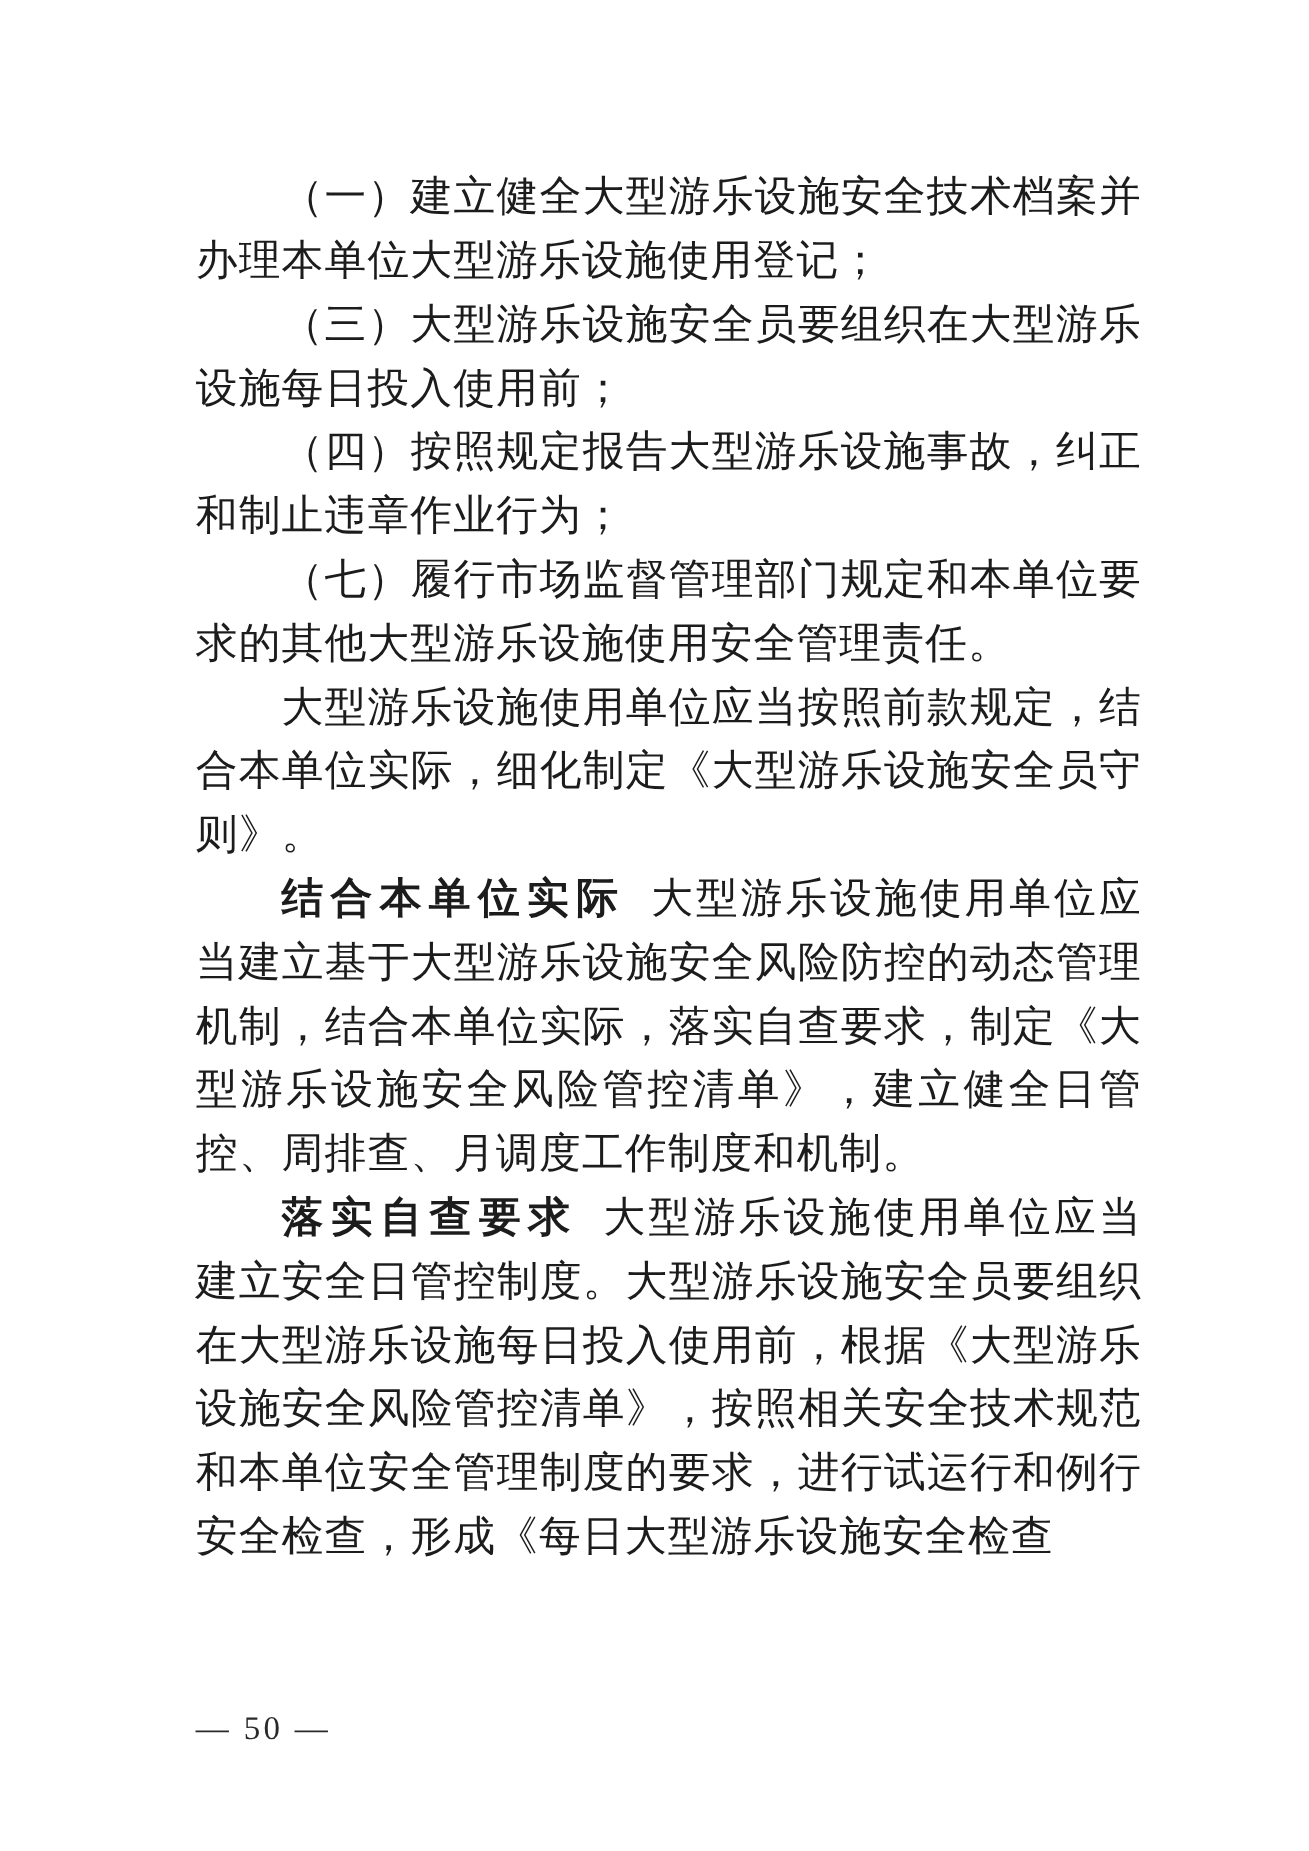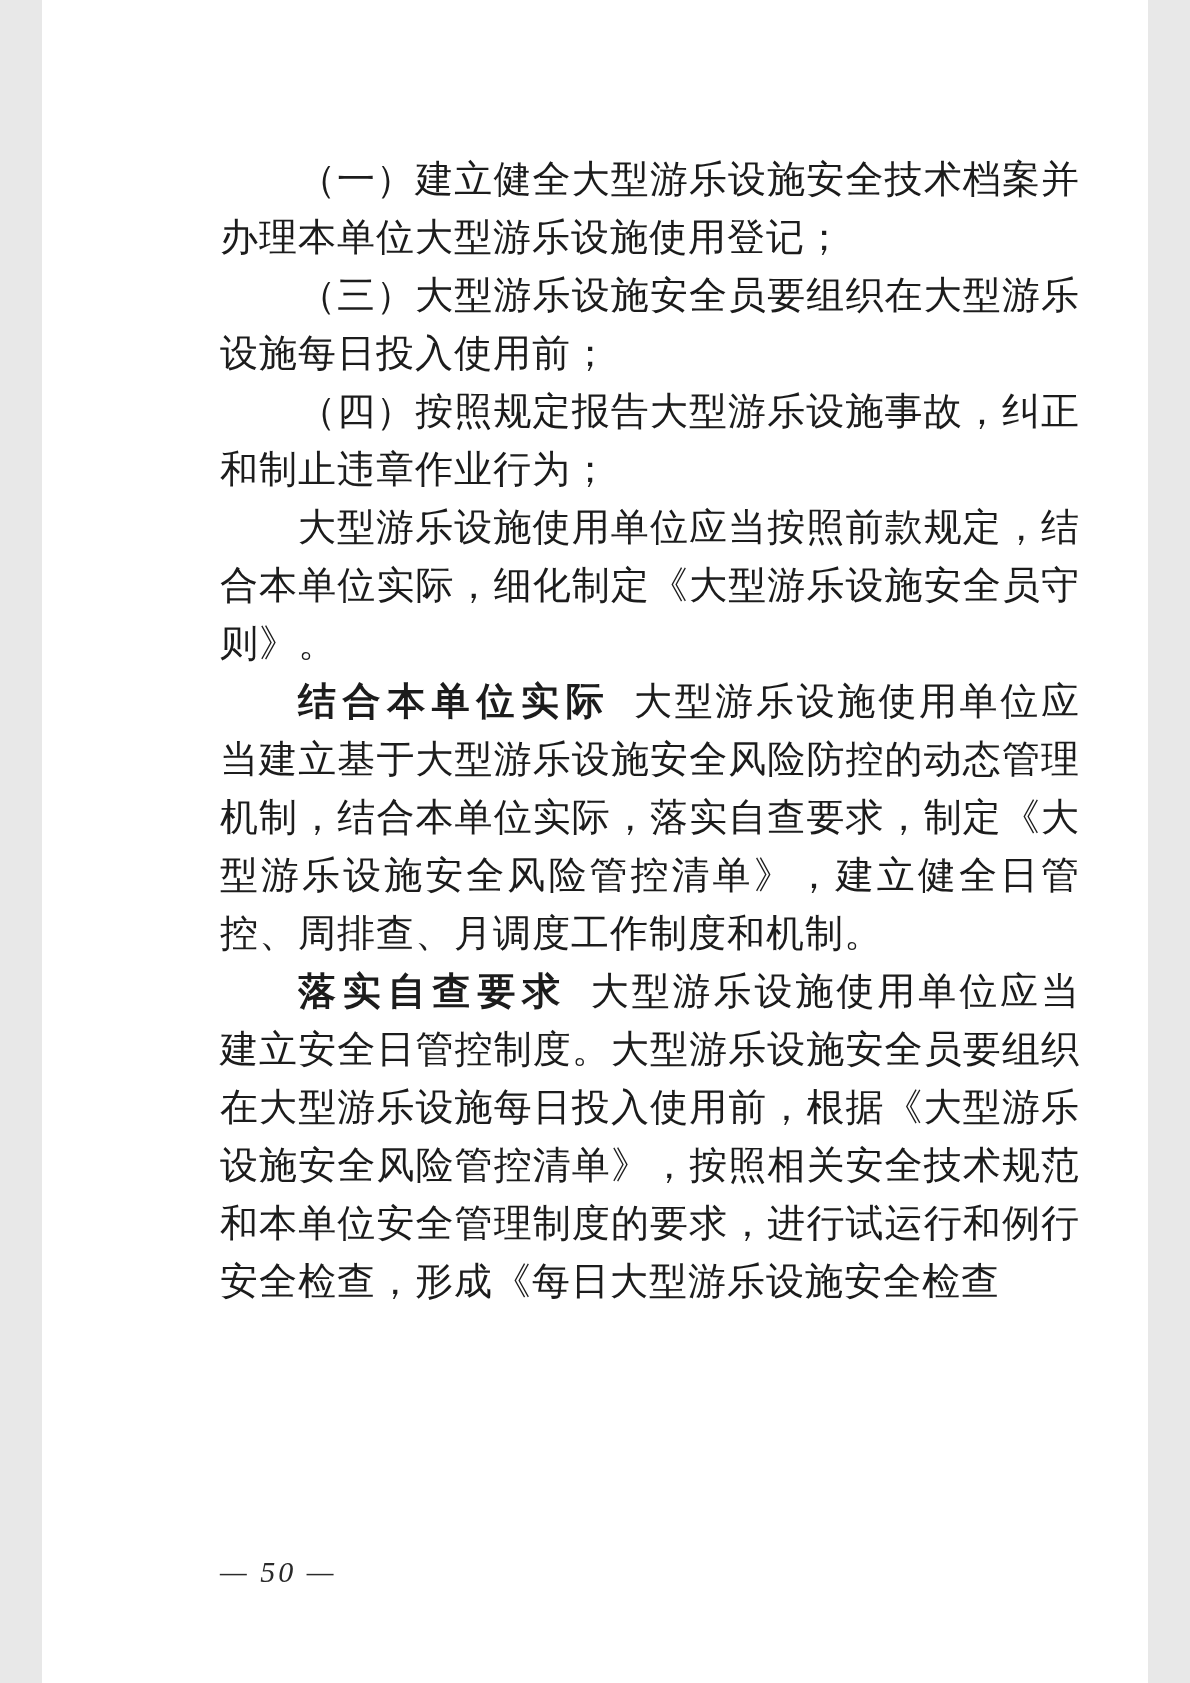--- a/index.html
+++ b/index.html
@@ -2,21 +2,21 @@
 <html><head>
 <meta charset="utf-8">
 <style>
   html, body {
     margin: 0;
     padding: 0;
     background: #e8e8e8;
   }
   .page {
     position: relative;
-    width: 1106px;
+    width: 1190px;
     height: 1683px;
     margin: 0 auto;
     background: #ffffff;
     overflow: hidden;
     font-family: "Liberation Serif", "DejaVu Serif", serif;
     color: #1c1c1c;
   }
   .content {
     position: absolute;
     left: 178px;
@@ -40,39 +40,39 @@
   }
   .page-number {
     position: absolute;
     left: 178px;
     top: 1552px;
     font-size: 30px;
     line-height: 40px;
     letter-spacing: 3px;
     color: #2a2a2a;
     white-space: pre;
-    font-style: italic;
   }
 </style>
 </head>
 <body>
 
 <div class="page">
 
   <div class="content">
 
     <p><span>（一）建立健全大型游乐设施安全技术档案并办理本单位大型游乐设施使用登记；</span></p>
 
 
     <p><span>（三）大型游乐设施安全员要组织在大型游乐设施每日投入使用前；</span></p>
 
     <p><span>（四）按照规定报告大型游乐设施事故，纠正和制止违章作业行为；</span></p>
 
 
 
+    <p><span>（七）履行市场监督管理部门规定和本单位要求的其他大型游乐设施使用安全管理责任。</span></p>
 
     <p><span>大型游乐设施使用单位应当按照前款规定，结合本单位实际，细化制定《大型游乐设施安全员守则》。</span></p>
 
     <p><b class="article-no">结合本单位实际</b><span>大型游乐设施使用单位应当建立基于大型游乐设施安全风险防控的动态管理机制，结合本单位实际，落实自查要求，制定《大型游乐设施安全风险管控清单》，建立健全日管控、周排查、月调度工作制度和机制。</span></p>
 
     <p><b class="article-no">落实自查要求</b><span>大型游乐设施使用单位应当建立安全日管控制度。大型游乐设施安全员要组织在大型游乐设施每日投入使用前，根据《大型游乐设施安全风险管控清单》，按照相关安全技术规范和本单位安全管理制度的要求，进行试运行和例行安全检查，形成《每日大型游乐设施安全检查</span></p>
 
   </div>
 
   <div class="page-number">— 50 —</div>

